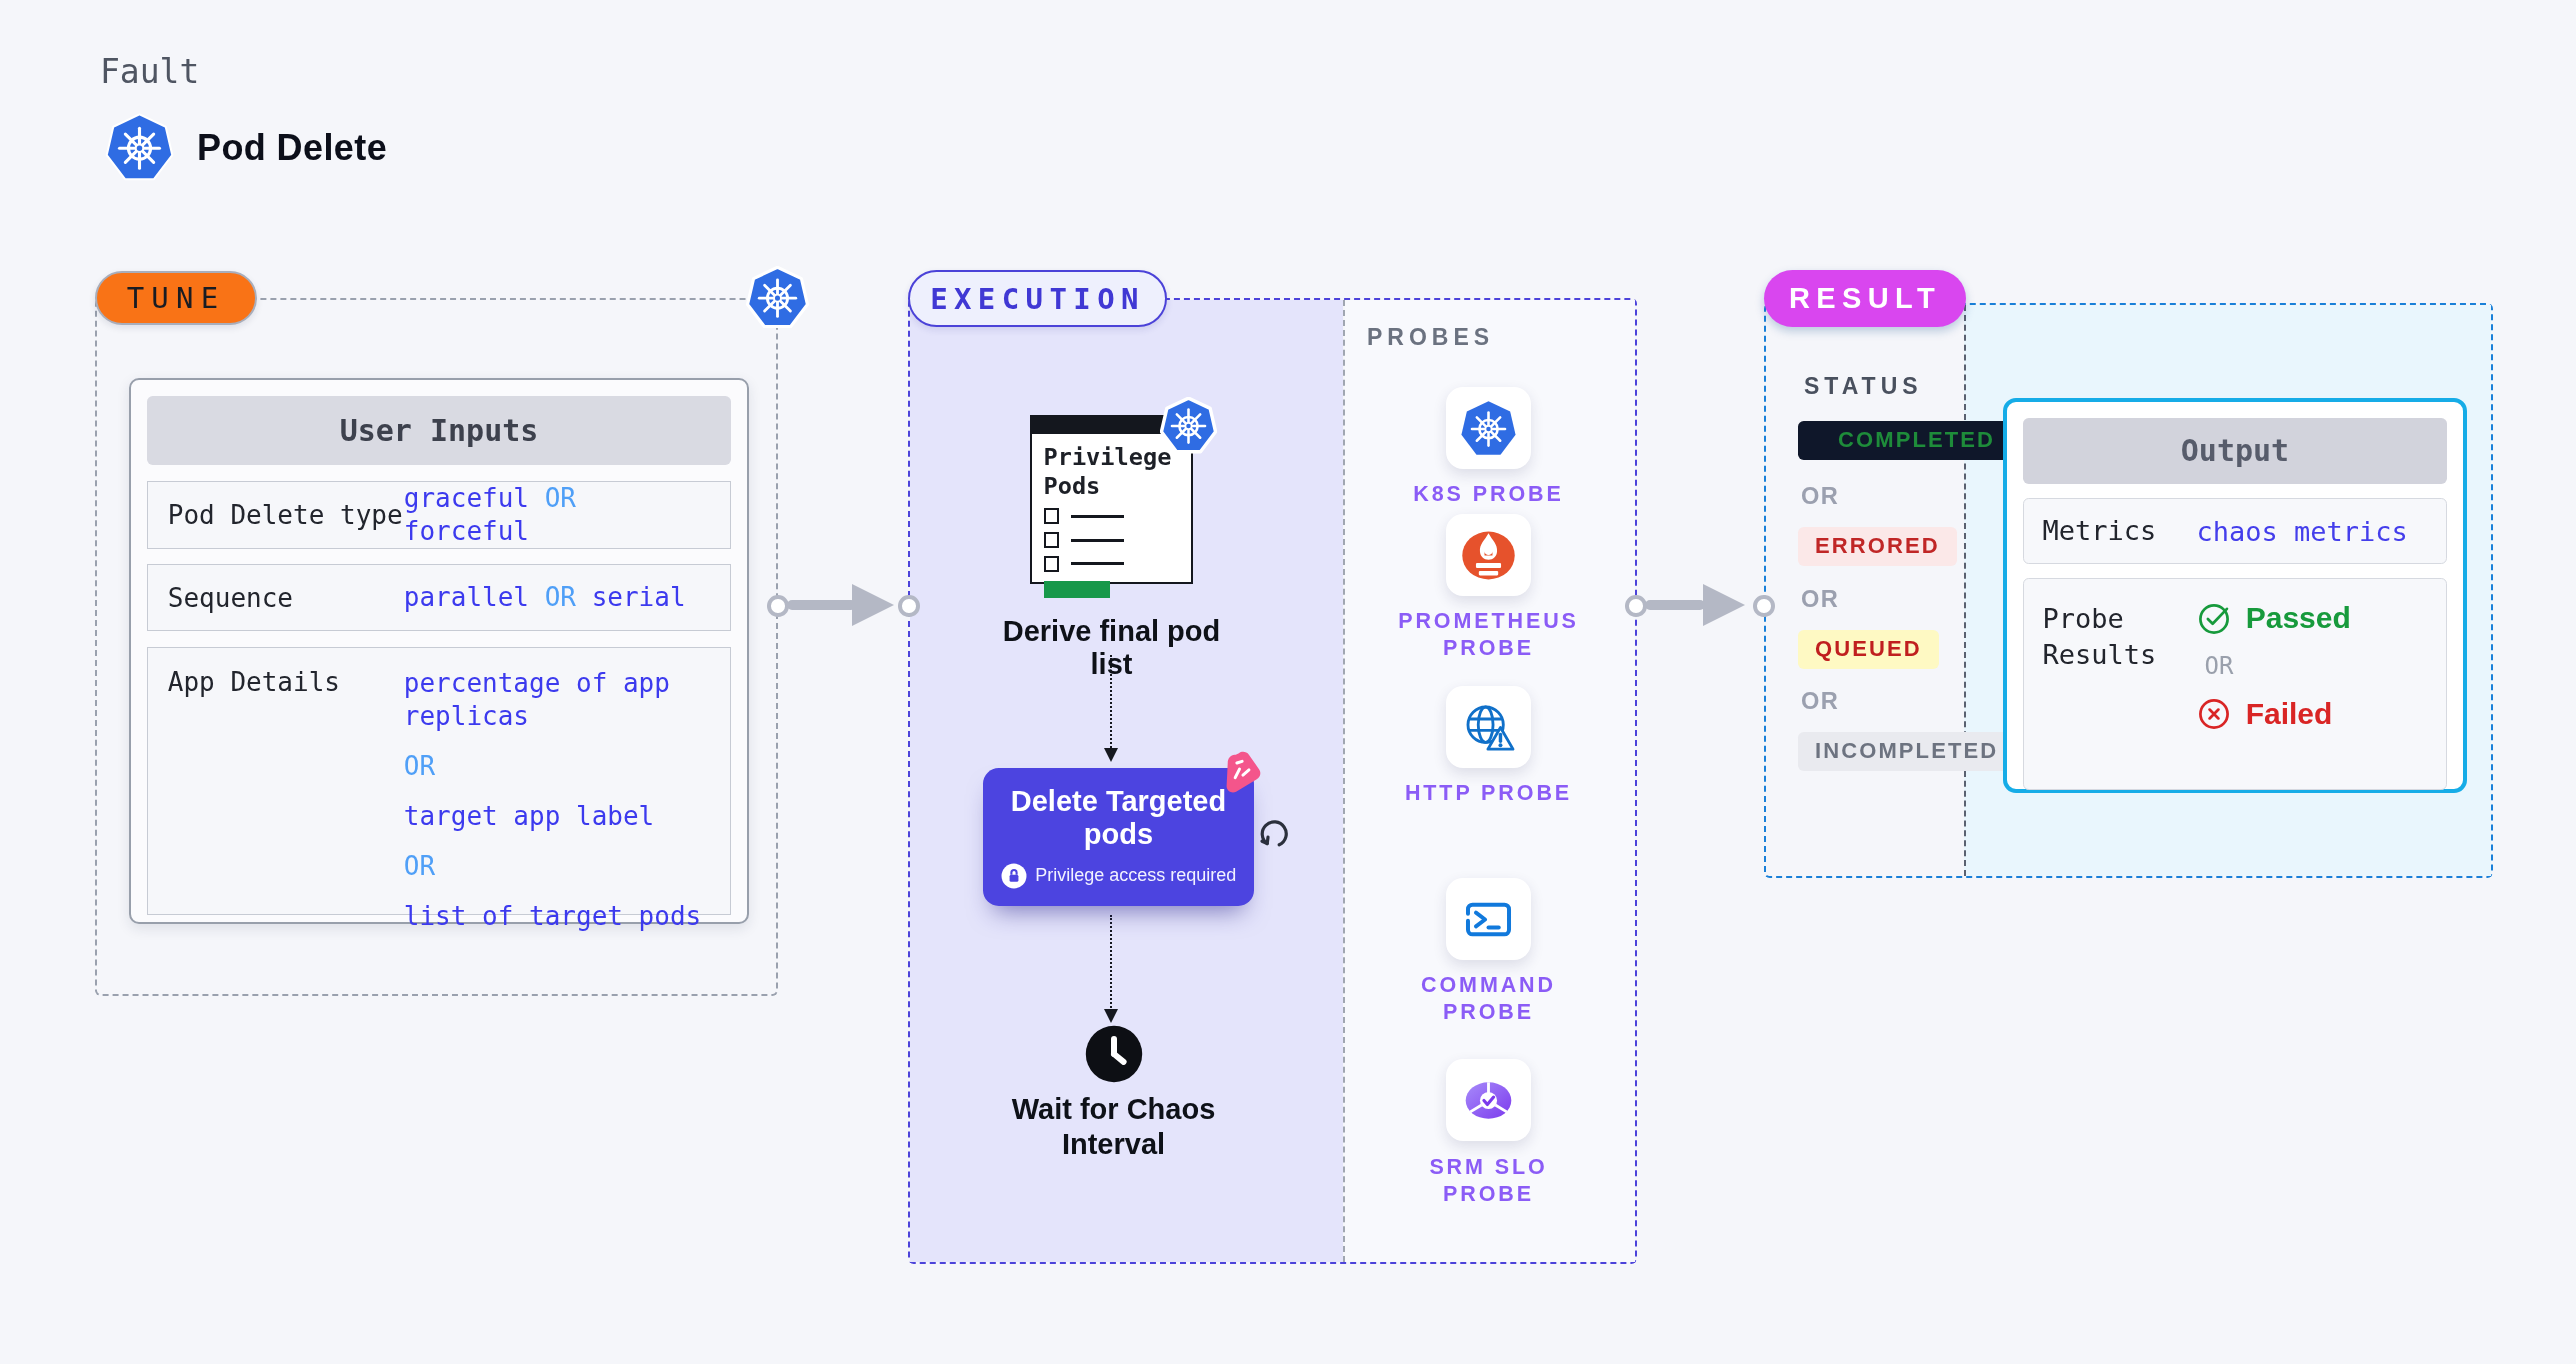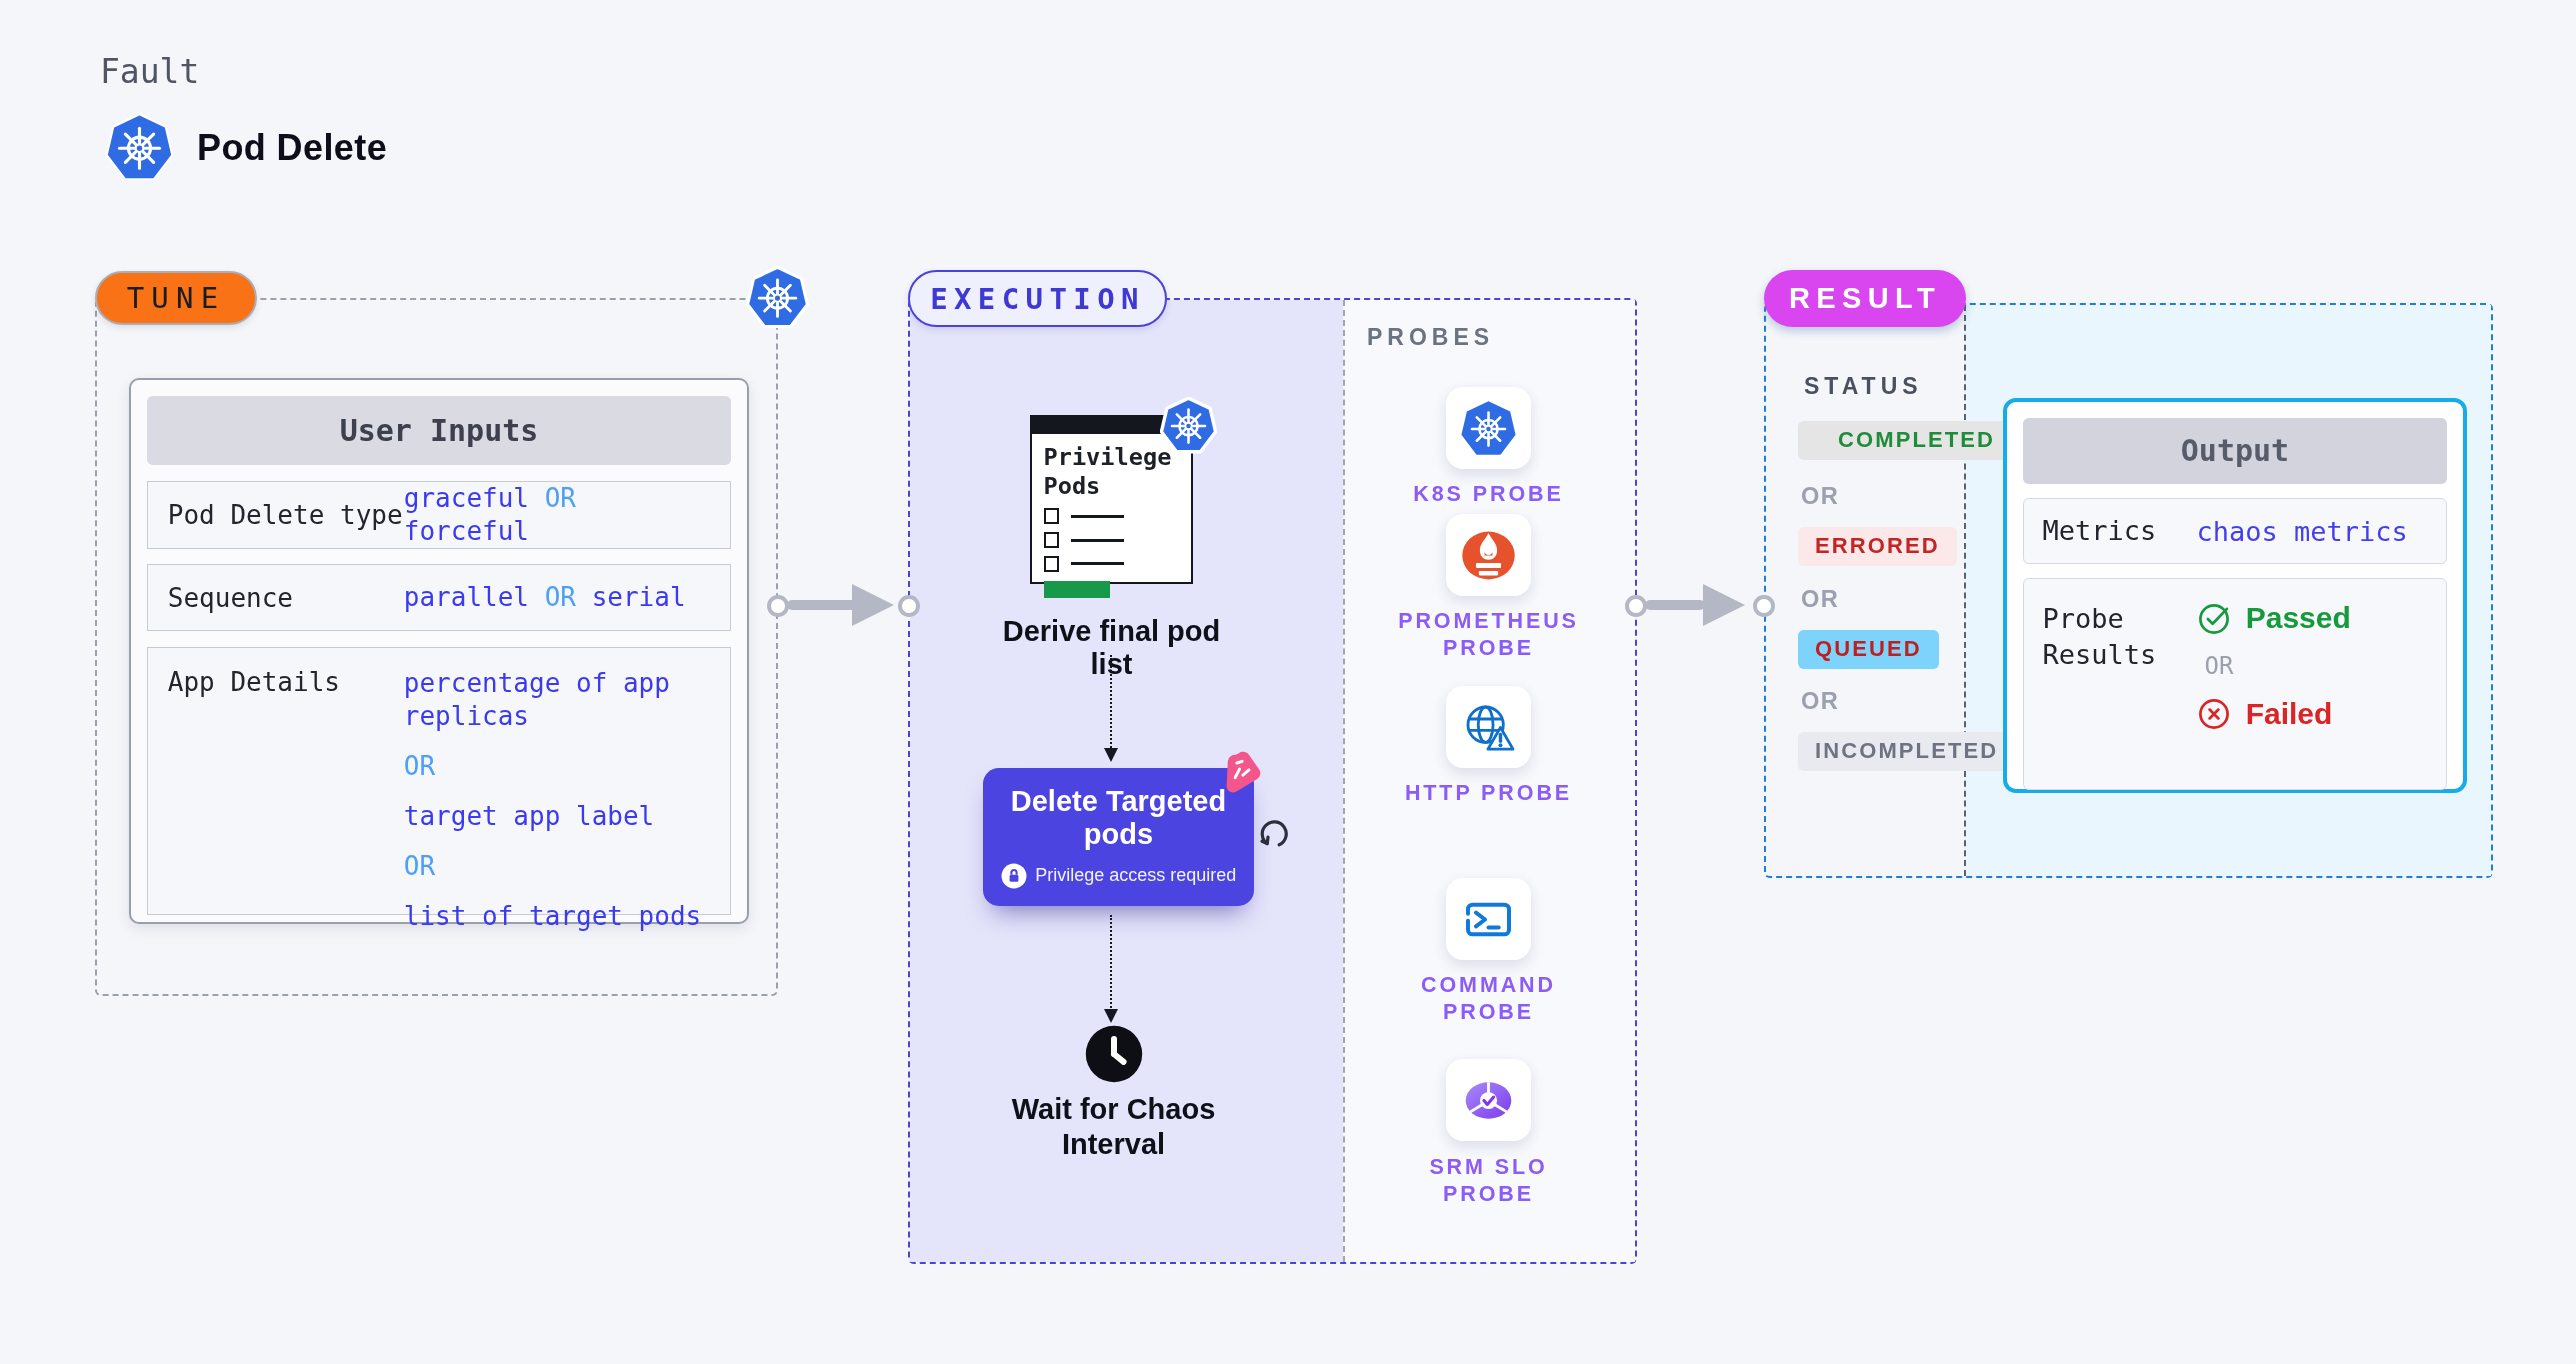--- a/index.html
+++ b/index.html
@@ -83,23 +83,23 @@
   
   .probes-heading { position:absolute; left:1367px; top:324px; font-size:23px; font-weight:bold; letter-spacing:5px; color:#6b7280; }
   .probe-card { position:absolute; width:85px; height:82px; background:#ffffff; border-radius:17px; box-shadow:0 5.7px 14.3px rgba(30,35,80,.12);
     display:flex; align-items:center; justify-content:center; }
   .probe-card svg { width:57px; height:57px; }
   .probe-label { position:absolute; width:215px; text-align:center; font-size:21.5px; font-weight:bold; letter-spacing:2.9px; color:#8b5cf6; line-height:26.5px; }
 
   
   .status-heading { position:absolute; left:1804px; top:373px; font-size:23px; font-weight:bold; letter-spacing:5px; color:#49505e; }
   .status-badge { position:absolute; left:1798px; padding:6.4px 17px; border-radius:5.7px; font-size:22px; font-weight:bold; letter-spacing:2.1px; }
-  .st-completed { background:#e5e5e5; color:#1e8c3a;padding-left:40px; }
+  .st-completed { background:#0f172a; color:#1e8c3a;padding-left:40px; }
   .st-errored { background:#fbe8e8; color:#c02626; }
-  .st-queued { background:#7dd3fc; color:#c01f1f; }
+  .st-queued { background:#fef9c3; color:#c01f1f; }
   .st-incompleted { background:#e9eaef; color:#6d7380; }
   .status-or { position:absolute; left:1801px; font-size:23.6px; font-weight:600; letter-spacing:1.4px; color:#9ba0af; }
 
   
   .output-card { position:absolute; left:2003px; top:398px; width:464px; height:395px; background:#ffffff; border:4.3px solid #16ace7; border-radius:13px; padding:15.8px; z-index:2; }
   .output-header { height:66px; background:#d2d3dc; border-radius:5.7px; display:flex; align-items:center; justify-content:center;
     font-family:"DejaVu Sans Mono","Liberation Mono",monospace; font-weight:bold; font-size:30px; color:#575c6b; }
   .output-row { margin-top:14.3px; background:#f7f8fb; border:1.4px solid #d6d9e0; border-radius:5.7px; display:flex; padding:0 18.6px; align-items:center; min-height:66px; }
   .output-row-tall { align-items:flex-start; padding-top:21.5px; height:212px; }
   .out-label { font-family:"DejaVu Sans Mono","Liberation Mono",monospace; font-size:27px; color:#22252d; width:154px; flex:0 0 154px; line-height:36px; }

